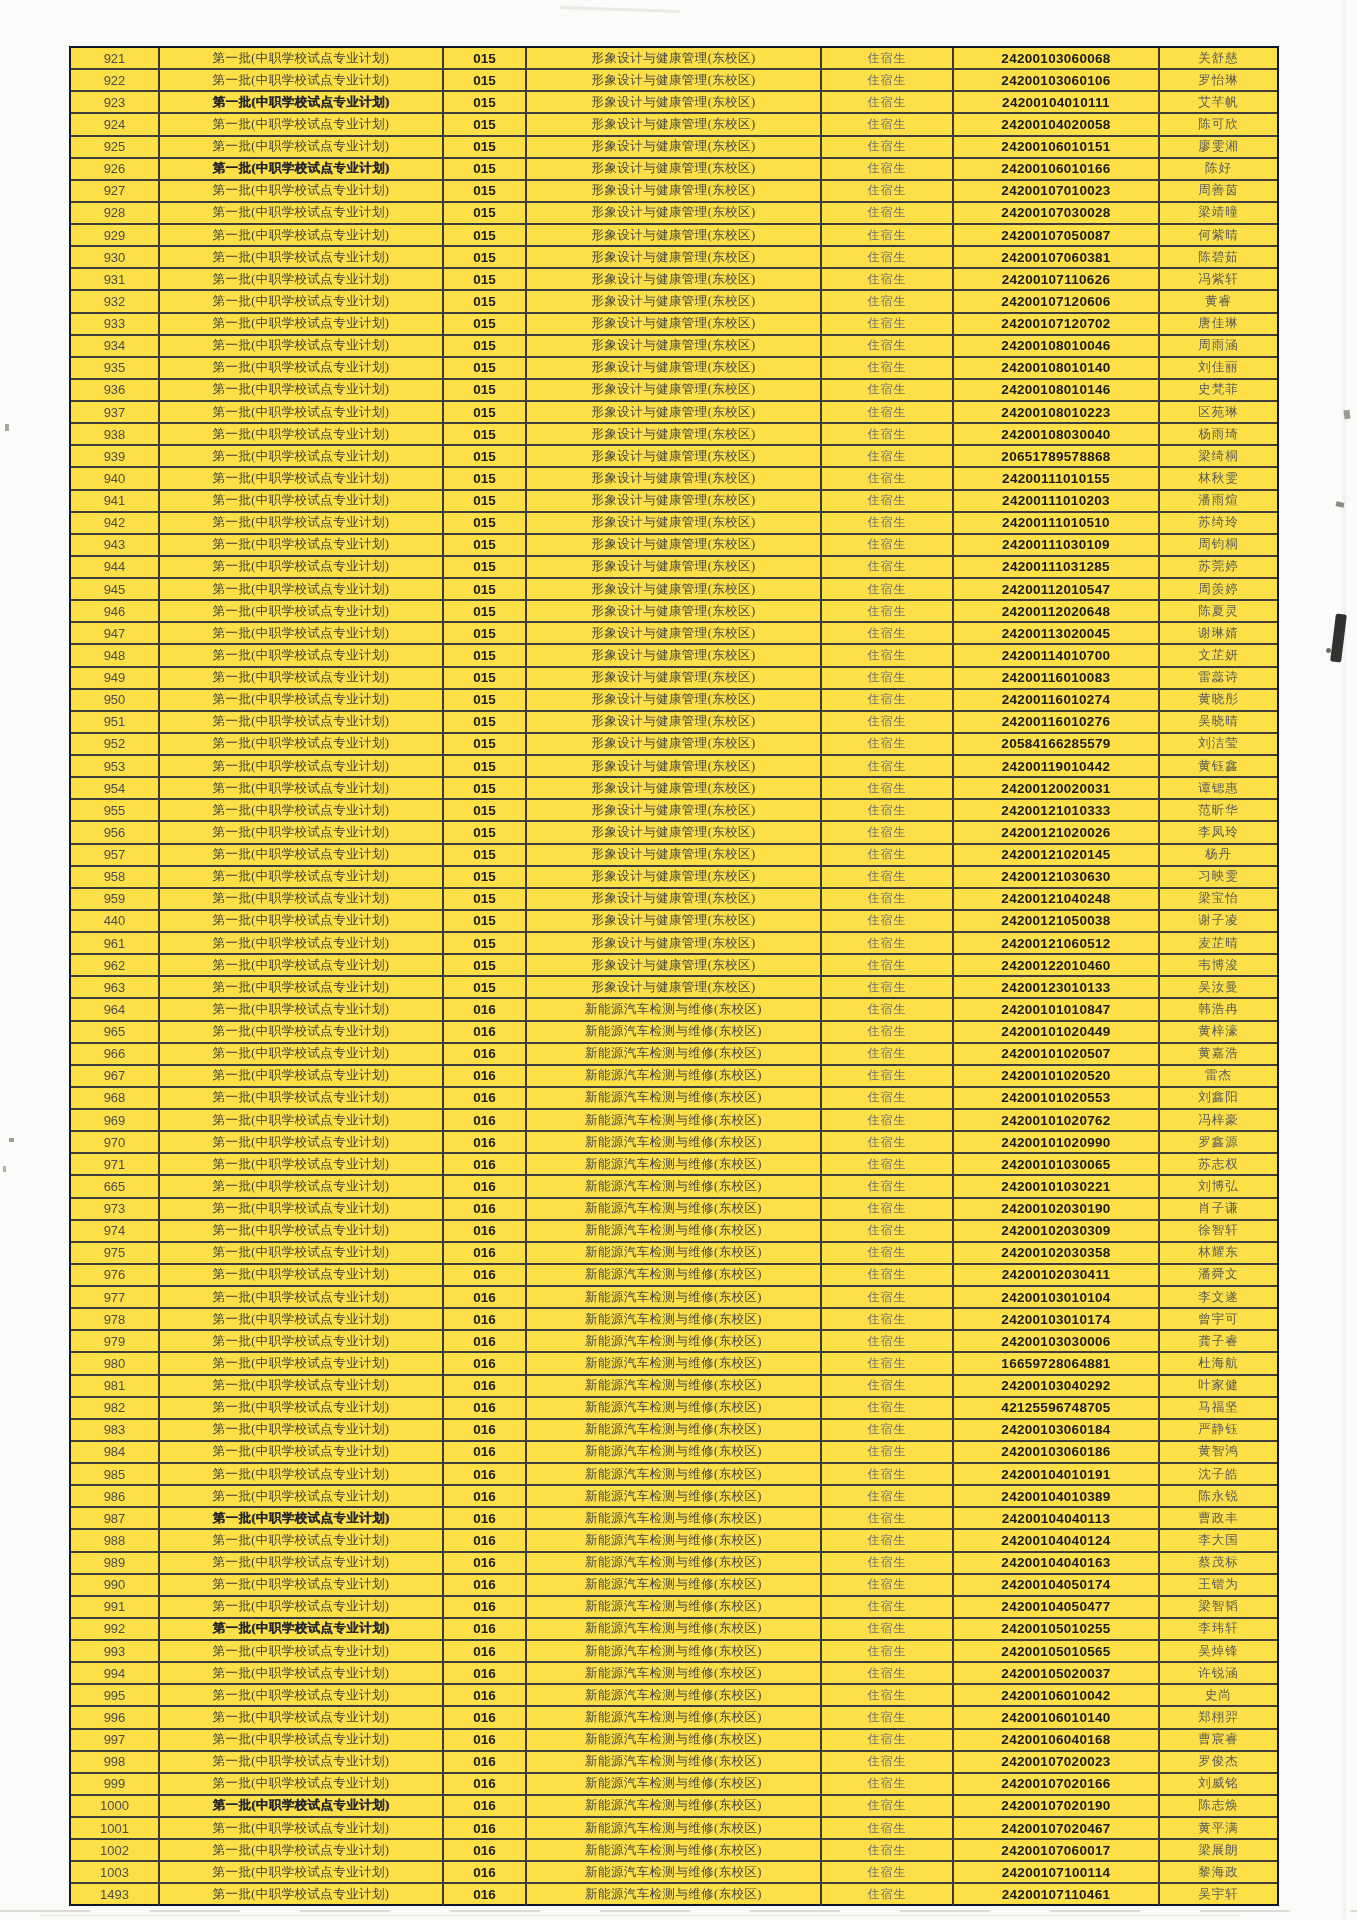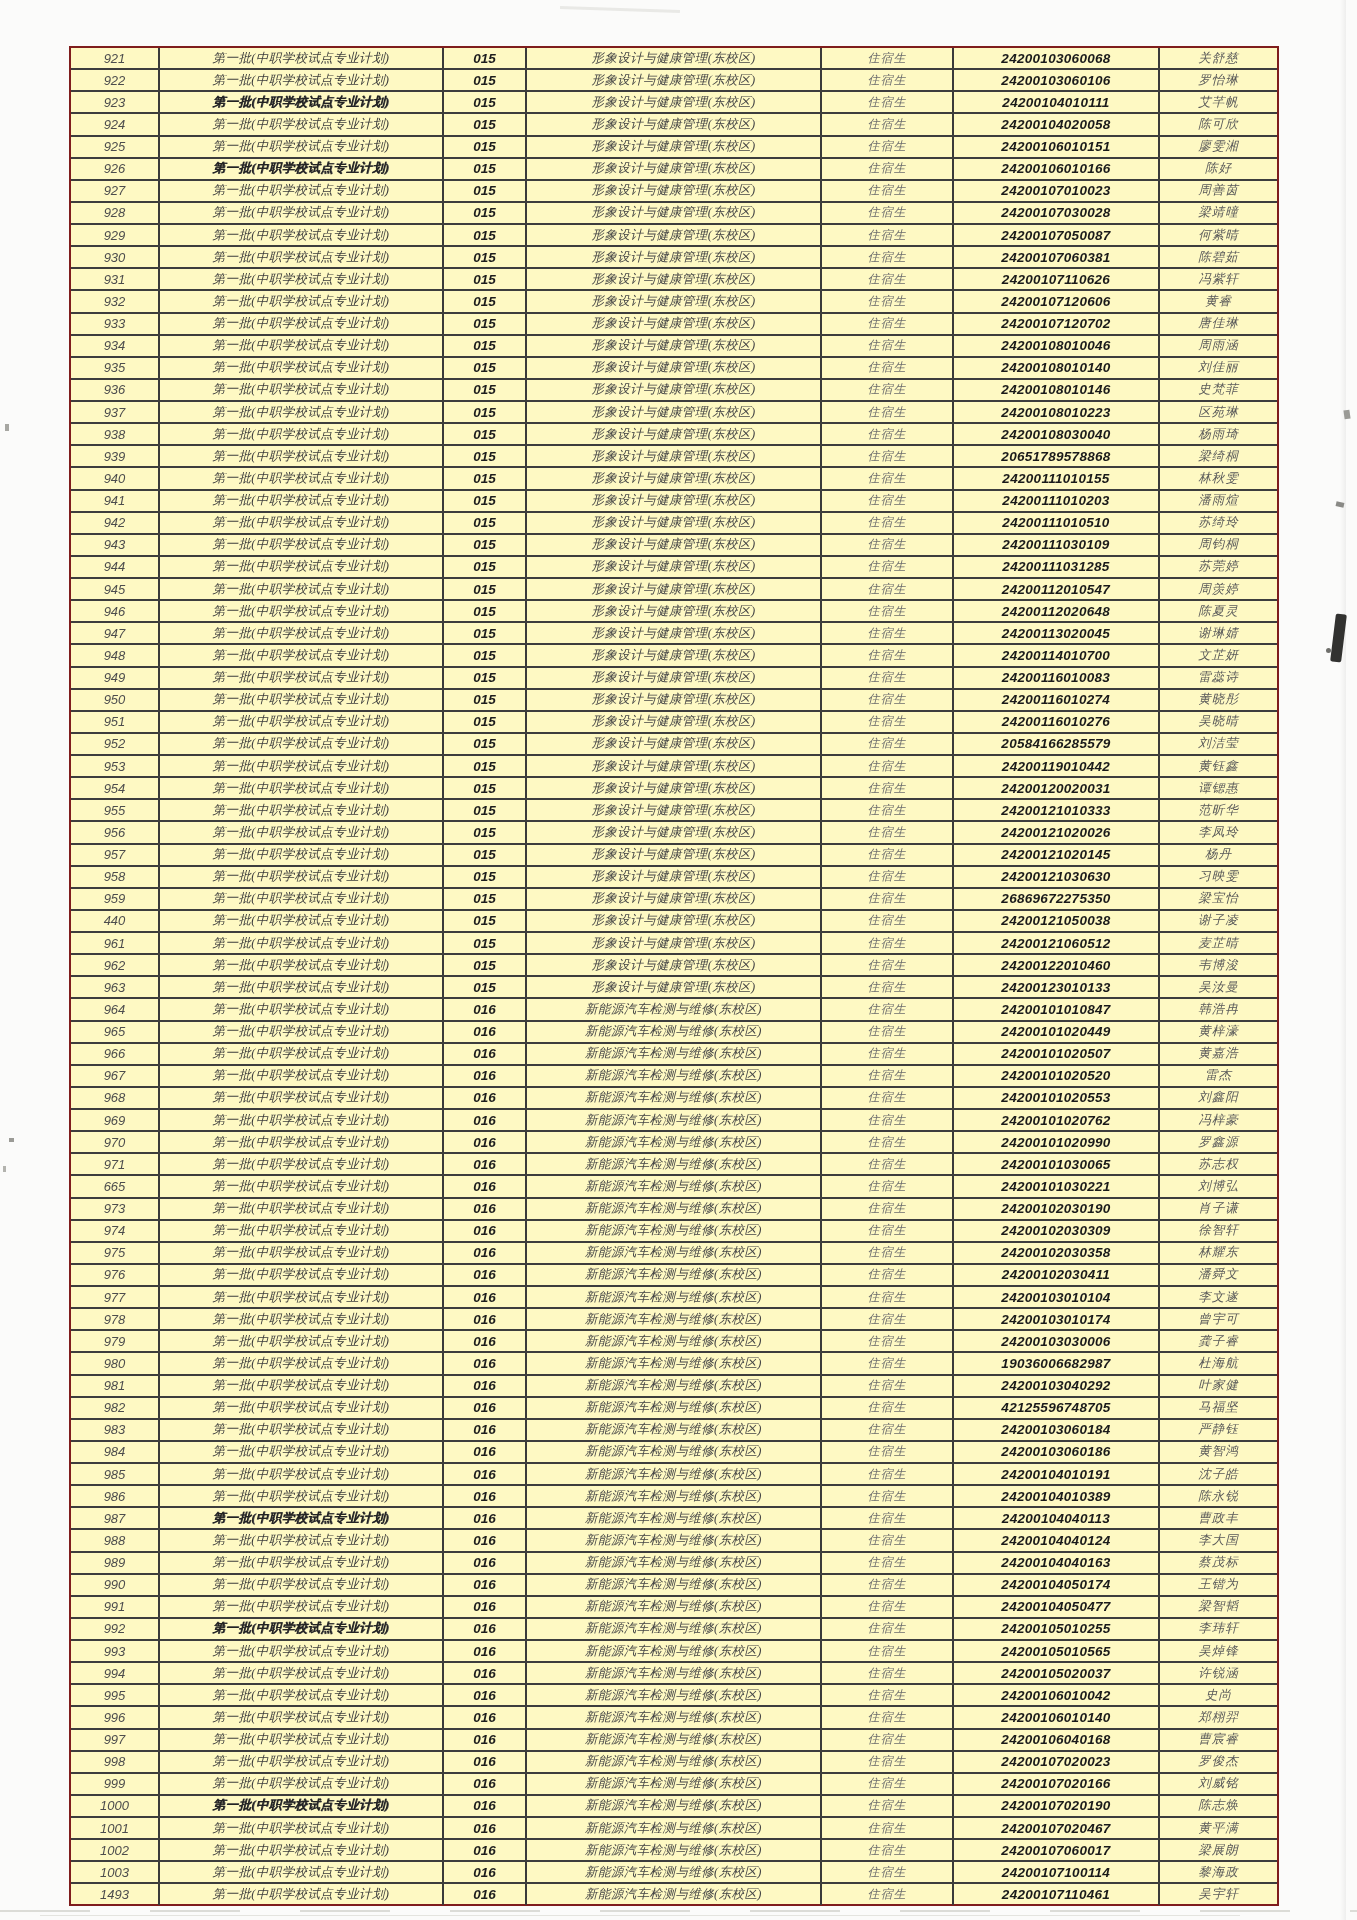--- a/index.html
+++ b/index.html
@@ -6,23 +6,22 @@
   body{
     width:1357px;height:1920px;position:relative;overflow:hidden;
     background:#fbfbfa;
     font-family:"Liberation Serif", serif;
   }
   .page{position:absolute;inset:0;}
   
   .tbl{
     position:absolute;left:69px;top:46px;width:1210px;height:1860px;
     display:flex;flex-direction:column;
-    border:2px solid #7f1d1d;box-sizing:border-box;
-    background:#fef9c3;
-    font-style:italic;
+    border:2px solid #0f172a;box-sizing:border-box;
+    background:#fde047;
   }
   .row{
     flex:1;display:grid;
     grid-template-columns:89px 284px 83px 295px 132px 206px 117px;
     box-sizing:border-box;
   }
   .row + .row{border-top:2px solid #3d3d3d;}
   .cell{
     display:flex;align-items:center;justify-content:center;
     overflow:hidden;white-space:nowrap;box-sizing:border-box;
@@ -401,21 +400,21 @@
         <div class="cell c-res">住宿生</div>
         <div class="cell c-exam">24200121030630</div>
         <div class="cell c-name">习映雯</div>
       </div>
       <div class="row">
         <div class="cell c-no">959</div>
         <div class="cell c-batch">第一批(中职学校试点专业计划)</div>
         <div class="cell c-code">015</div>
         <div class="cell c-program">形象设计与健康管理(东校区)</div>
         <div class="cell c-res">住宿生</div>
-        <div class="cell c-exam">26869672275350</div>
+        <div class="cell c-exam">24200121040248</div>
         <div class="cell c-name">梁宝怡</div>
       </div>
       <div class="row">
         <div class="cell c-no">440</div>
         <div class="cell c-batch">第一批(中职学校试点专业计划)</div>
         <div class="cell c-code">015</div>
         <div class="cell c-program">形象设计与健康管理(东校区)</div>
         <div class="cell c-res">住宿生</div>
         <div class="cell c-exam">24200121050038</div>
         <div class="cell c-name">谢子凌</div>
@@ -590,21 +589,21 @@
         <div class="cell c-res">住宿生</div>
         <div class="cell c-exam">24200103030006</div>
         <div class="cell c-name">龚子睿</div>
       </div>
       <div class="row">
         <div class="cell c-no">980</div>
         <div class="cell c-batch">第一批(中职学校试点专业计划)</div>
         <div class="cell c-code">016</div>
         <div class="cell c-program">新能源汽车检测与维修(东校区)</div>
         <div class="cell c-res">住宿生</div>
-        <div class="cell c-exam">19036006682987</div>
+        <div class="cell c-exam">16659728064881</div>
         <div class="cell c-name">杜海航</div>
       </div>
       <div class="row">
         <div class="cell c-no">981</div>
         <div class="cell c-batch">第一批(中职学校试点专业计划)</div>
         <div class="cell c-code">016</div>
         <div class="cell c-program">新能源汽车检测与维修(东校区)</div>
         <div class="cell c-res">住宿生</div>
         <div class="cell c-exam">24200103040292</div>
         <div class="cell c-name">叶家健</div>

